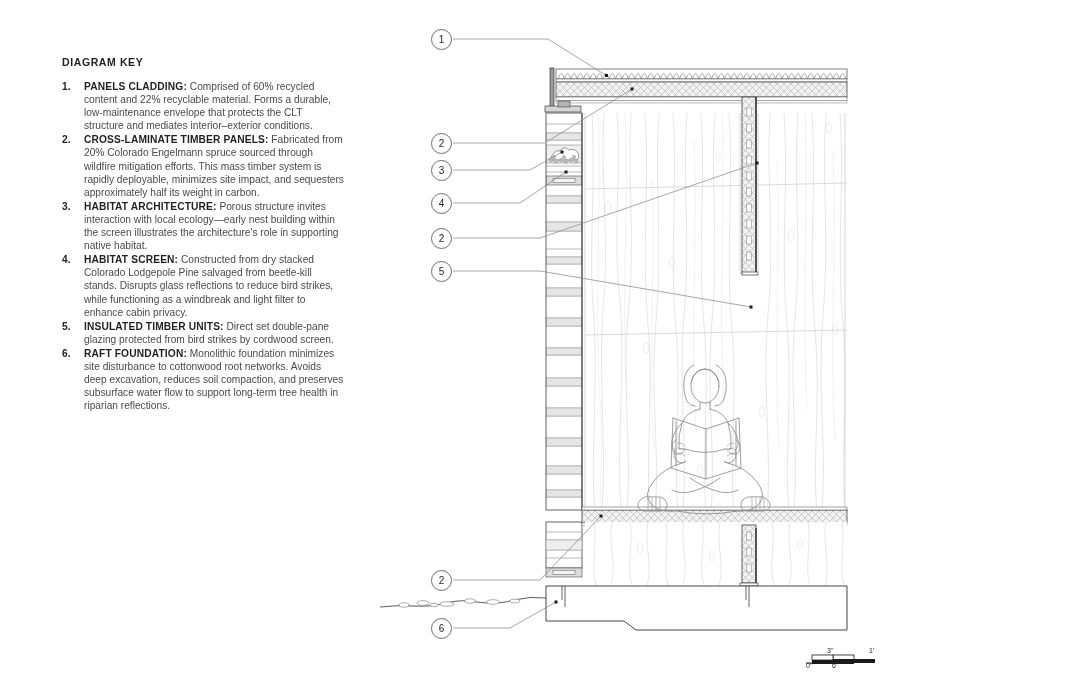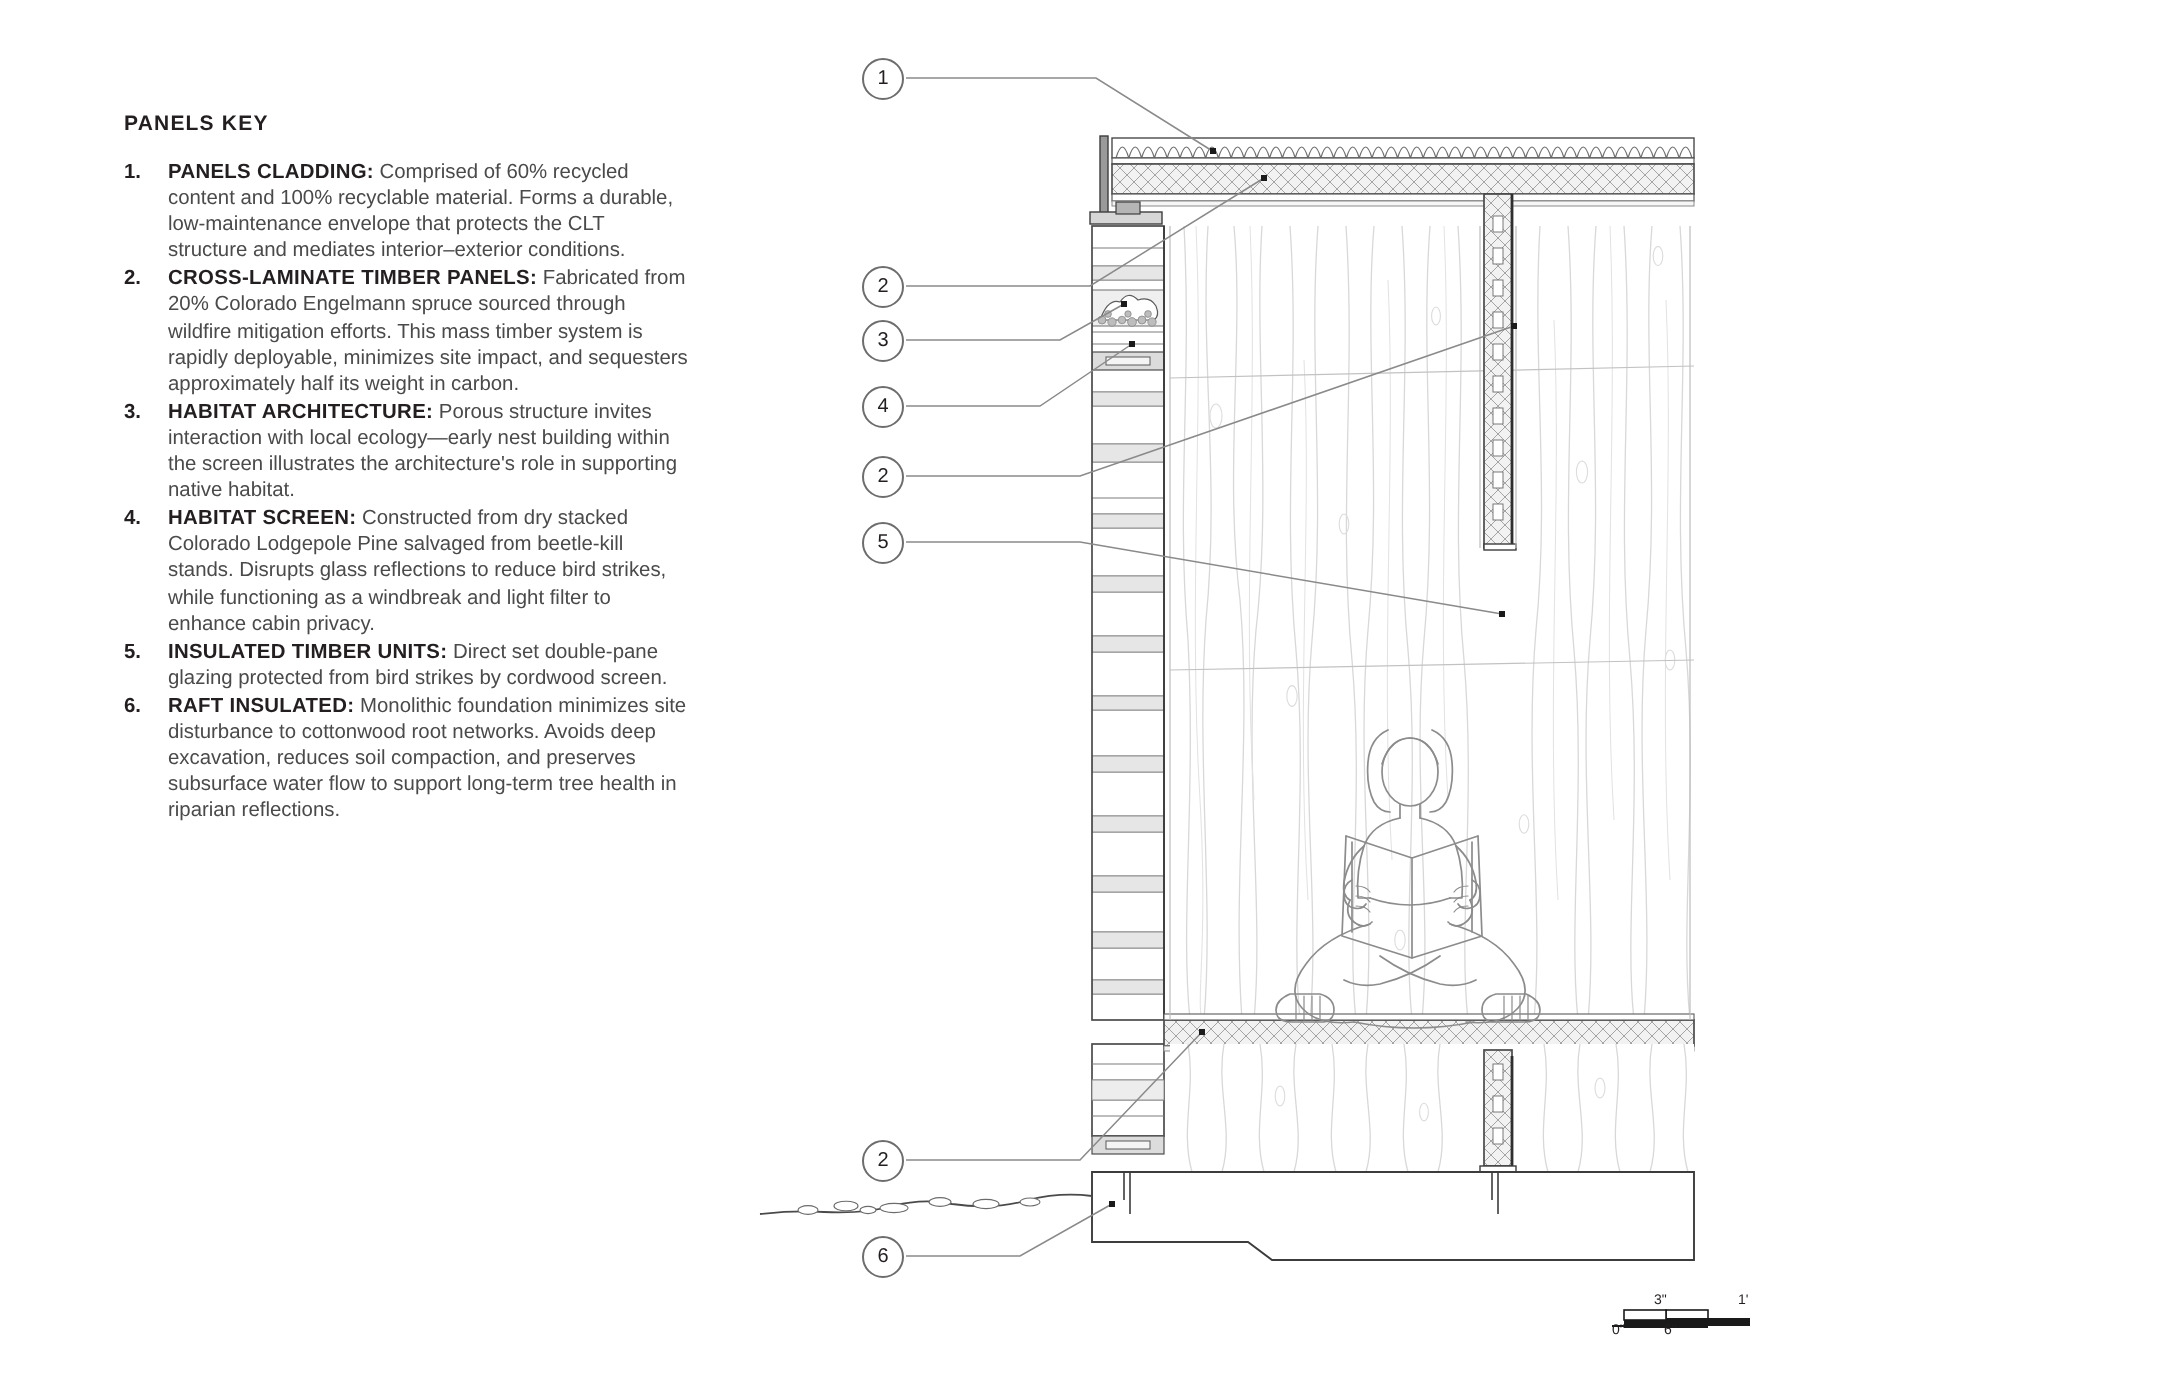--- a/index.html
+++ b/index.html
@@ -99,39 +99,39 @@
     position: absolute;
     font-size: 7px;
     color: #231f20;
     white-space: nowrap;
   }
 </style>
 </head>
 <body>
 
 <div id="key-panel">
-  <div id="key-title">PANELS KEY</div>
+  <div id="key-title">DIAGRAM KEY</div>
   <ol id="key-list">
     <li>
-      <span class="num">1.</span><span class="term">PANELS CLADDING:</span><span class="desc"> Comprised of 60% recycled content and 100% recyclable material. Forms a durable, low-maintenance envelope that protects the CLT structure and mediates interior–exterior conditions.</span>
+      <span class="num">1.</span><span class="term">PANELS CLADDING:</span><span class="desc"> Comprised of 60% recycled content and 22% recyclable material. Forms a durable, low-maintenance envelope that protects the CLT structure and mediates interior–exterior conditions.</span>
     </li>
     <li>
       <span class="num">2.</span><span class="term">CROSS-LAMINATE TIMBER PANELS:</span><span class="desc"> Fabricated from 20% Colorado Engelmann spruce sourced through wildfire mitigation efforts. This mass timber system is rapidly deployable, minimizes site impact, and sequesters approximately half its weight in carbon.</span>
     </li>
     <li>
       <span class="num">3.</span><span class="term">HABITAT ARCHITECTURE:</span><span class="desc"> Porous structure invites interaction with local ecology—early nest building within the screen illustrates the architecture's role in supporting native habitat.</span>
     </li>
     <li>
       <span class="num">4.</span><span class="term">HABITAT SCREEN:</span><span class="desc"> Constructed from dry stacked Colorado Lodgepole Pine salvaged from beetle-kill stands. Disrupts glass reflections to reduce bird strikes, while functioning as a windbreak and light filter to enhance cabin privacy.</span>
     </li>
     <li>
       <span class="num">5.</span><span class="term">INSULATED TIMBER UNITS:</span><span class="desc"> Direct set double-pane glazing protected from bird strikes by cordwood screen.</span>
     </li>
     <li>
-      <span class="num">6.</span><span class="term">RAFT INSULATED:</span><span class="desc"> Monolithic foundation minimizes site disturbance to cottonwood root networks. Avoids deep excavation, reduces soil compaction, and preserves subsurface water flow to support long-term tree health in riparian reflections.</span>
+      <span class="num">6.</span><span class="term">RAFT FOUNDATION:</span><span class="desc"> Monolithic foundation minimizes site disturbance to cottonwood root networks. Avoids deep excavation, reduces soil compaction, and preserves subsurface water flow to support long-term tree health in riparian reflections.</span>
     </li>
   </ol>
 </div>
 
 <div id="drawing">
 <svg width="1080" height="699" viewBox="0 0 1080 699" xmlns="http://www.w3.org/2000/svg">
   <defs>
 
     <pattern id="cltHatch" width="7" height="7" patternUnits="userSpaceOnUse">
       <rect width="7" height="7" fill="#f2f2f2"></rect>

